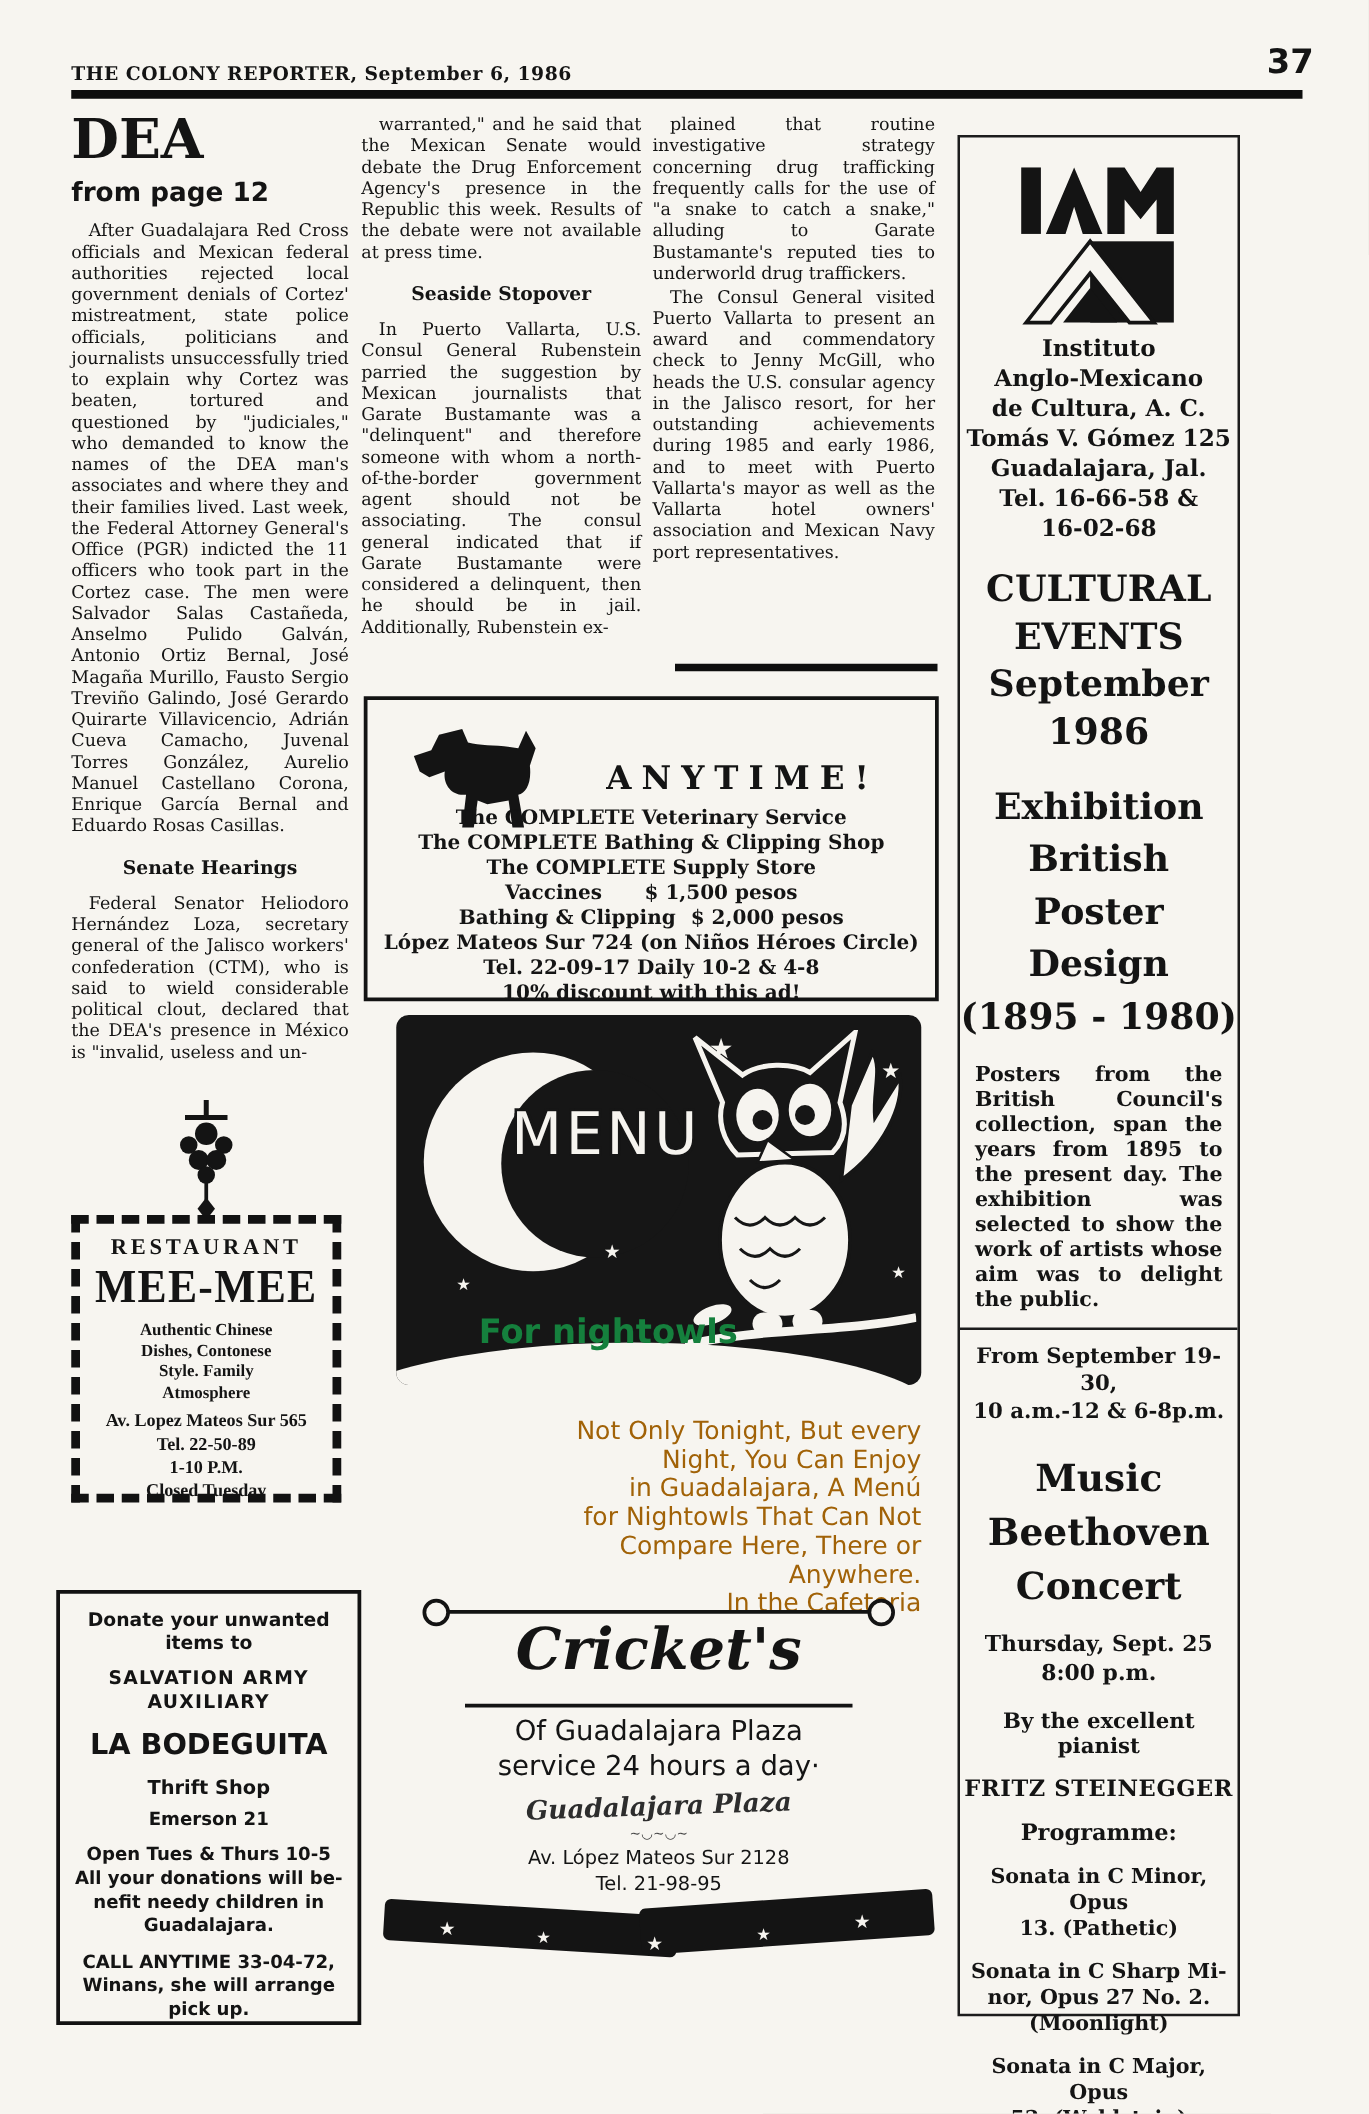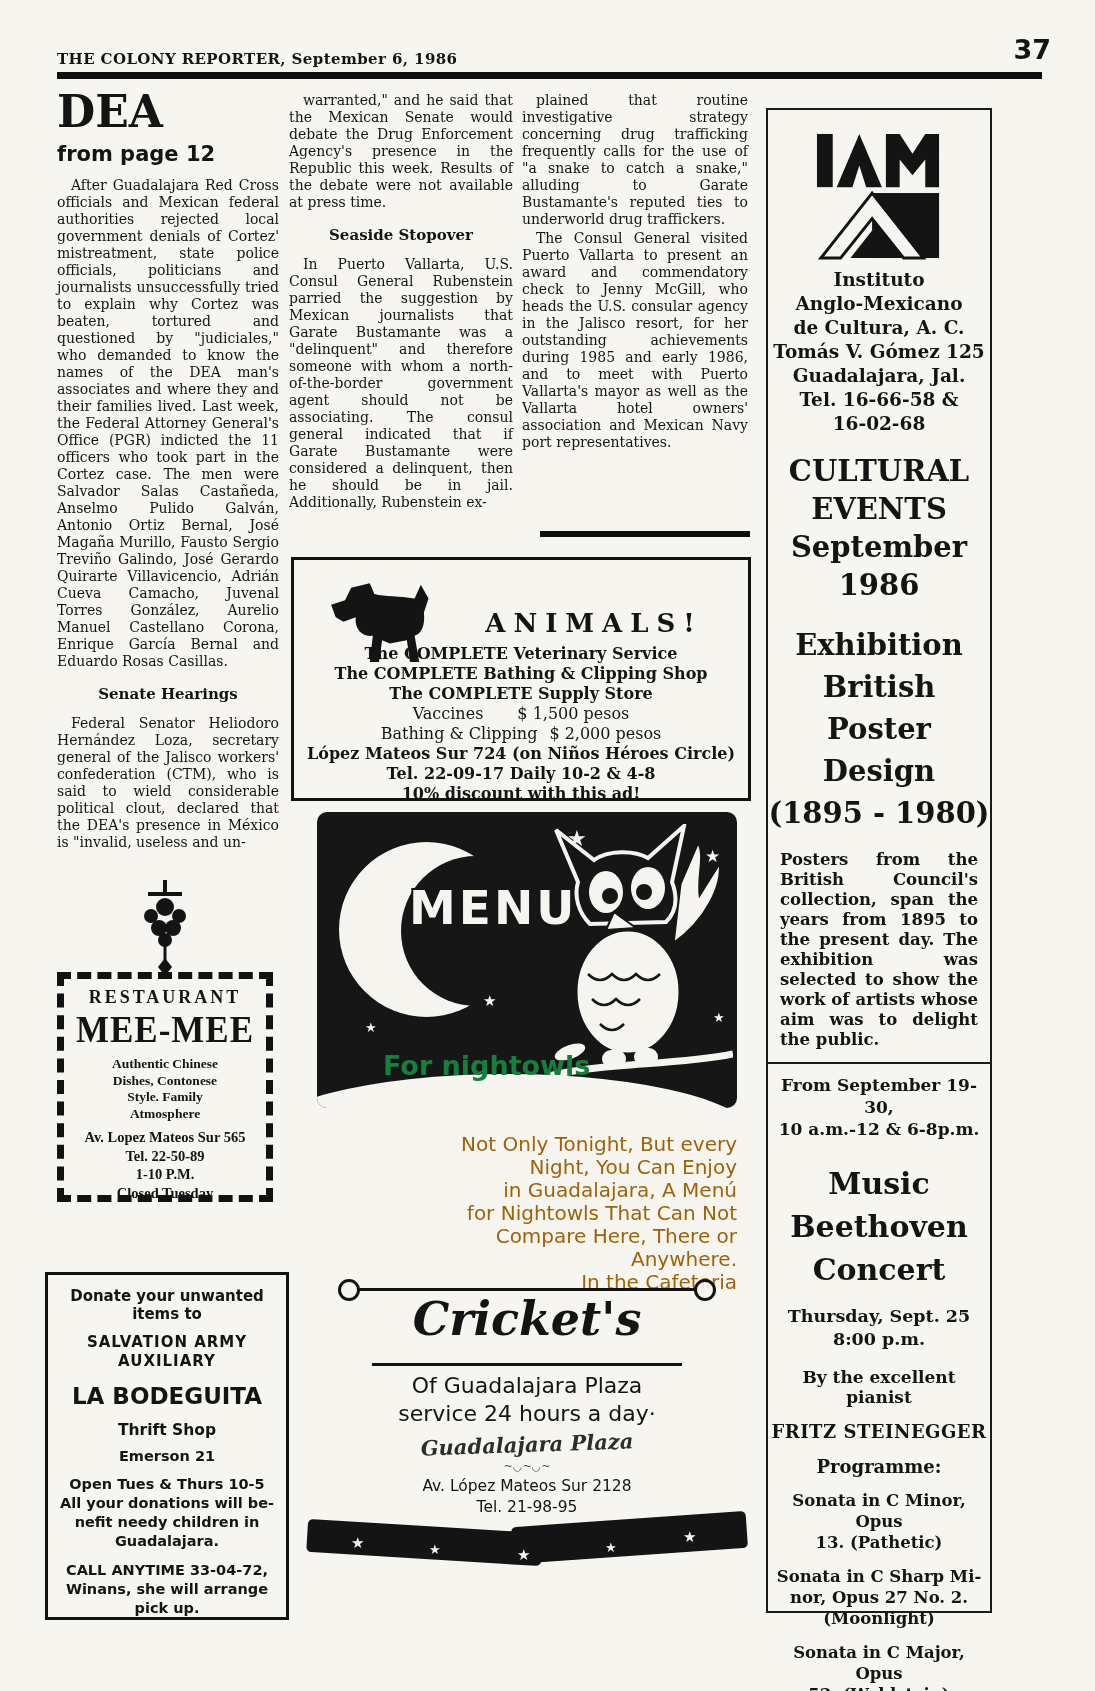--- a/index.html
+++ b/index.html
@@ -23,28 +23,28 @@
   #col3{left:522px;top:92px;width:226px;}
   .headline{font-size:44px;font-weight:700;line-height:1;margin:0 0 12px;}
   .frompage{font-family:"DejaVu Sans",sans-serif;font-weight:800;font-size:21px;margin:0 0 14px;}
   .subhead{text-align:center;font-weight:700;font-size:15px;margin:16px 0 12px;}
   .end-rule{left:540px;top:531px;width:210px;height:6px;background:#0e0e0e;}
 
   
   .animals{left:291px;top:557px;width:454px;height:238px;border:3px solid #131313;background:#f7f5f0;}
   .animals-title{left:160px;top:48px;width:280px;text-align:center;font-weight:700;font-size:26px;letter-spacing:8px;}
   .animals-lines{left:0;right:0;top:84px;text-align:center;font-weight:700;font-size:16px;line-height:20px;}
-  .price-row{display:flex;justify-content:center;gap:34px;font-weight:400;}
+  .price-row{display:flex;justify-content:center;gap:34px;font-weight:700;}
 
   
   .menuad{left:317px;top:812px;width:420px;height:740px;}
   .night-panel{left:0;top:0;width:420px;height:296px;background:#161616;border-radius:10px;overflow:hidden;}
   .moon{left:22px;top:30px;width:175px;height:175px;border-radius:50%;background:#f6f4ef;}
   .moon-cut{left:84px;top:44px;width:150px;height:150px;border-radius:50%;background:#161616;}
-  .menu-word{left:92px;top:68px;font-family:"DejaVu Sans",sans-serif;font-weight:700;font-size:47px;
+  .menu-word{left:92px;top:68px;font-family:"DejaVu Sans",sans-serif;font-weight:400;font-size:47px;
      letter-spacing:3px;color:#f6f4ef;
      text-shadow:2px 2px 0 #161616,-2px 2px 0 #161616,2px -2px 0 #161616,-2px -2px 0 #161616;}
   .star{color:#f6f4ef;position:absolute;}
   .hill{left:-60px;top:262px;width:500px;height:130px;background:#f7f5f0;border-radius:50%;}
   .nightowls{left:28px;top:238px;color:#15803d;font-family:"DejaVu Sans",sans-serif;font-size:27px;font-weight:600;margin-left:38px;}
   .menu-body{left:0;right:0;top:321px;text-align:right;font-family:"DejaVu Sans",sans-serif;
      font-size:20px;line-height:23px;font-weight:500;color:#a16207;}
   .crickets{left:25px;top:470px;width:370px;height:84px;}
   .crk-top{position:absolute;left:0;right:0;top:6px;height:3px;background:#131313;}
   .crk-ring{position:absolute;top:-3px;width:16px;height:16px;border:3px solid #131313;border-radius:50%;background:#f7f5f0;}
@@ -126,21 +126,21 @@
   </div>
 
   <div class="abs end-rule"></div>
 
   <div class="abs animals">
     <svg class="abs" style="left:34px;top:12px;" width="116" height="112" viewBox="0 0 150 120">
       <path fill="#141414" d="M30,8 L54,2 L60,16 C74,20 92,18 112,22 L120,4 L130,22 L124,40
         C126,58 120,68 112,70 L118,104 L106,104 L102,76 L80,80 L70,76 L66,104 L54,104 L58,70
         C42,72 34,58 36,46 L20,52 L10,46 L4,30 L22,24 Z"></path>
     </svg>
-    <div class="abs animals-title">ANIMALS!</div>
+    <div class="abs animals-title">ANYTIME!</div>
     <div class="abs animals-lines">
       <div>The COMPLETE Veterinary Service</div>
       <div>The COMPLETE Bathing &amp; Clipping Shop</div>
       <div>The COMPLETE Supply Store</div>
       <div class="price-row">
         <span>Vaccines</span>
         <span>$ 1,500 pesos</span>
       </div>
       <div class="price-row" style="gap:12px;">
         <span>Bathing &amp; Clipping</span>

